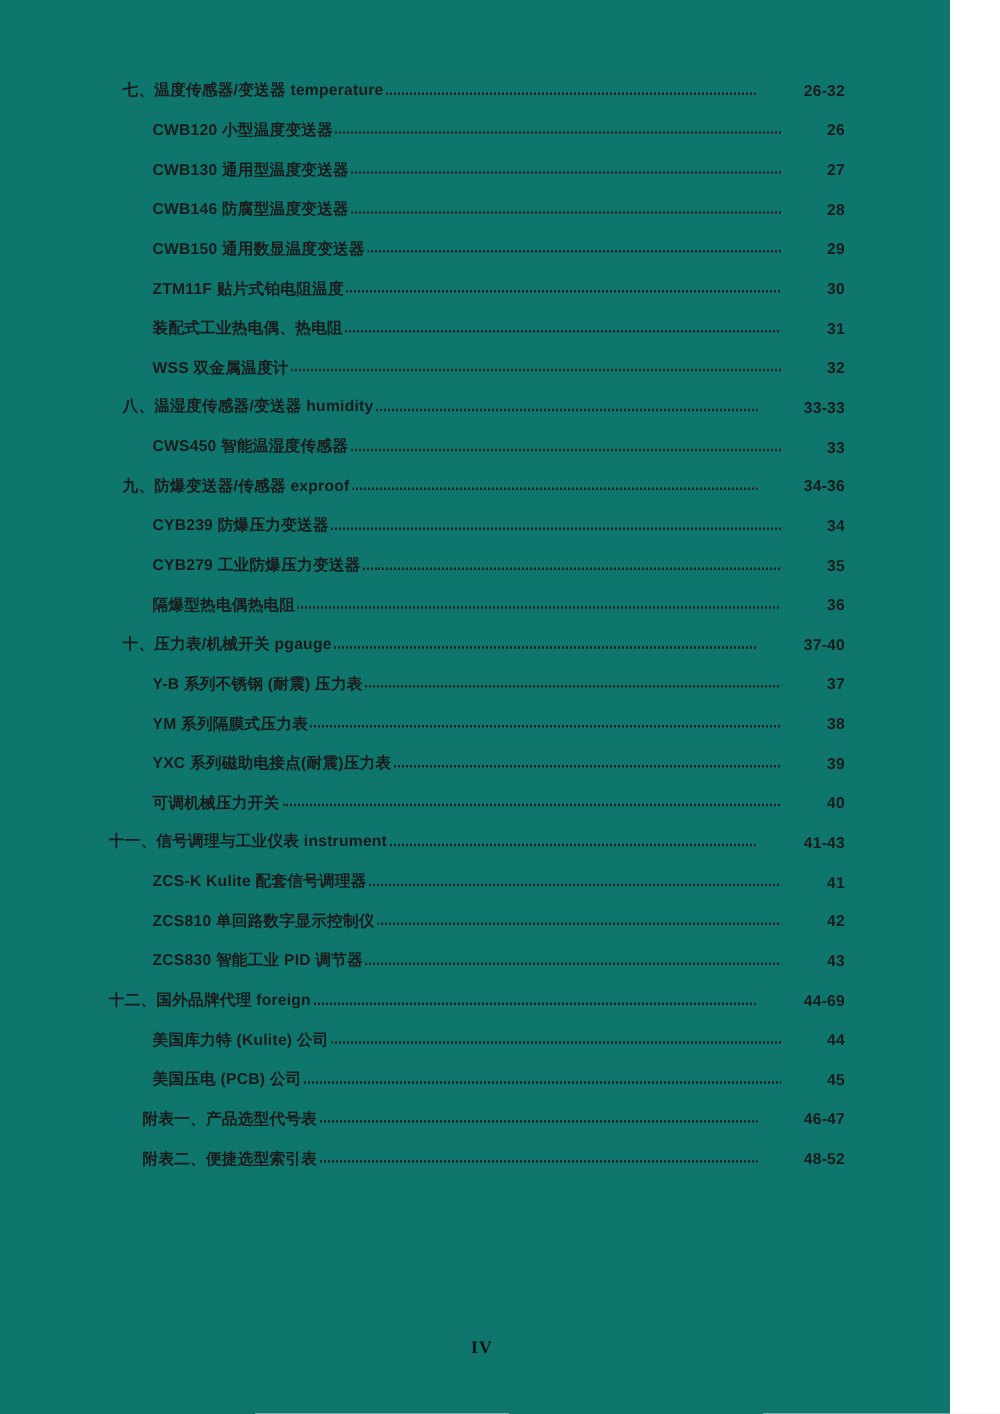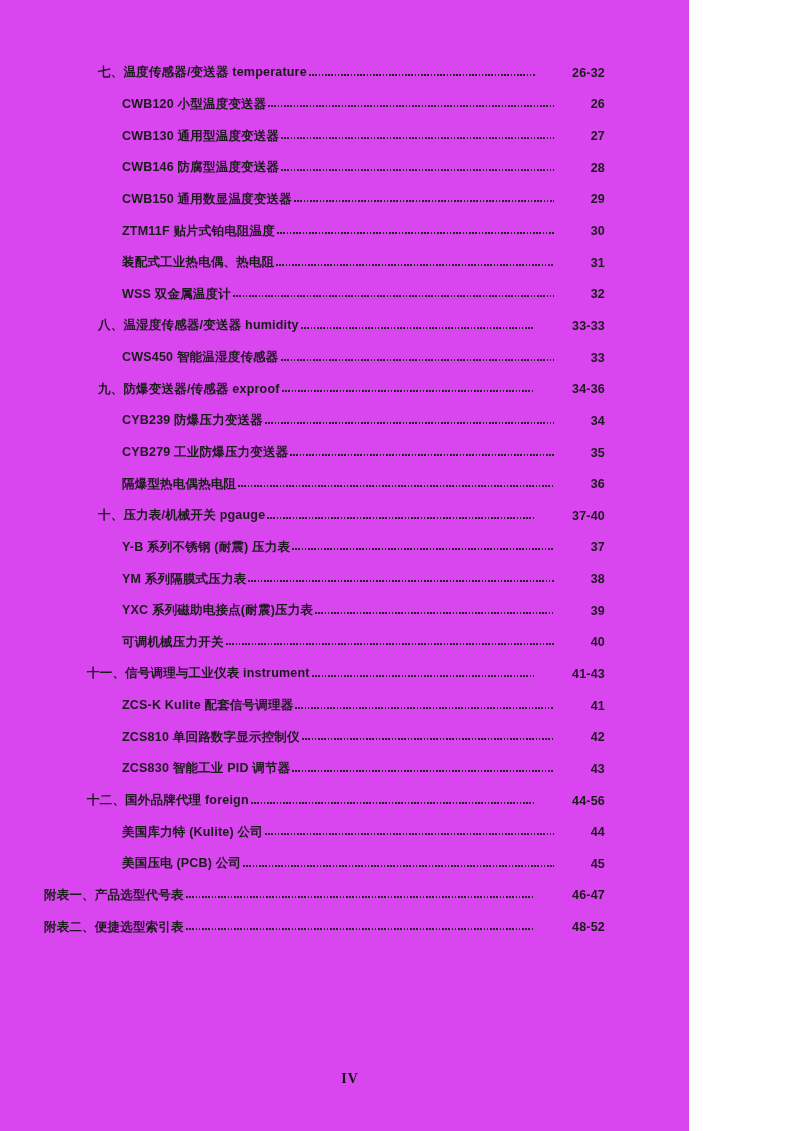--- a/index.html
+++ b/index.html
@@ -2,23 +2,23 @@
 <html><head>
 <meta charset="utf-8">
 <style>
   html, body {
     margin: 0;
     padding: 0;
     background: #ffffff;
   }
   .page {
     position: relative;
-    width: 689px;
+    width: 760px;
     height: 1131px;
-    background: #d946ef;
+    background: #0f766e;
     overflow: hidden;
     font-family: "Liberation Sans", sans-serif;
     color: #1b1b1b;
   }
   .toc {
     position: absolute;
     top: 57px;
     left: 0;
     right: 84px;
   }
@@ -26,21 +26,21 @@
     height: 31.65px;
     display: flex;
     align-items: center;
     font-size: 12.5px;
     font-weight: 600;
     letter-spacing: 0.2px;
     white-space: nowrap;
   }
   .level-chapter   { padding-left: 98px; }
   .level-chapter2  { padding-left: 87px; }
-  .level-appendix  { padding-left: 44px; }
+  .level-appendix  { padding-left: 114px; }
   .level-item      { padding-left: 122px; align-items: center; }
   .toc-label {
     flex: 0 0 auto;
   }
   .toc-dots {
     flex: 1 1 auto;
     height: 2px;
     margin: 0 3px 0 2px;
     transform: translateY(2px);
     background: repeating-linear-gradient(to right, #222222 0 1.6px, transparent 1.6px 3.2px);
@@ -181,21 +181,21 @@
       <span class="toc-page">42</span>
     </div>
       <div class="toc-row level-item">
       <span class="toc-label">ZCS830 智能工业 PID 调节器</span>
       <span class="toc-dots"></span>
       <span class="toc-page">43</span>
     </div>
       <div class="toc-row level-chapter2">
       <span class="toc-label">十二、国外品牌代理 foreign</span>
       <span class="toc-dots"></span>
-      <span class="toc-page">44-56</span>
+      <span class="toc-page">44-69</span>
     </div>
       <div class="toc-row level-item">
       <span class="toc-label">美国库力特 (Kulite) 公司</span>
       <span class="toc-dots"></span>
       <span class="toc-page">44</span>
     </div>
       <div class="toc-row level-item">
       <span class="toc-label">美国压电 (PCB) 公司</span>
       <span class="toc-dots"></span>
       <span class="toc-page">45</span>

